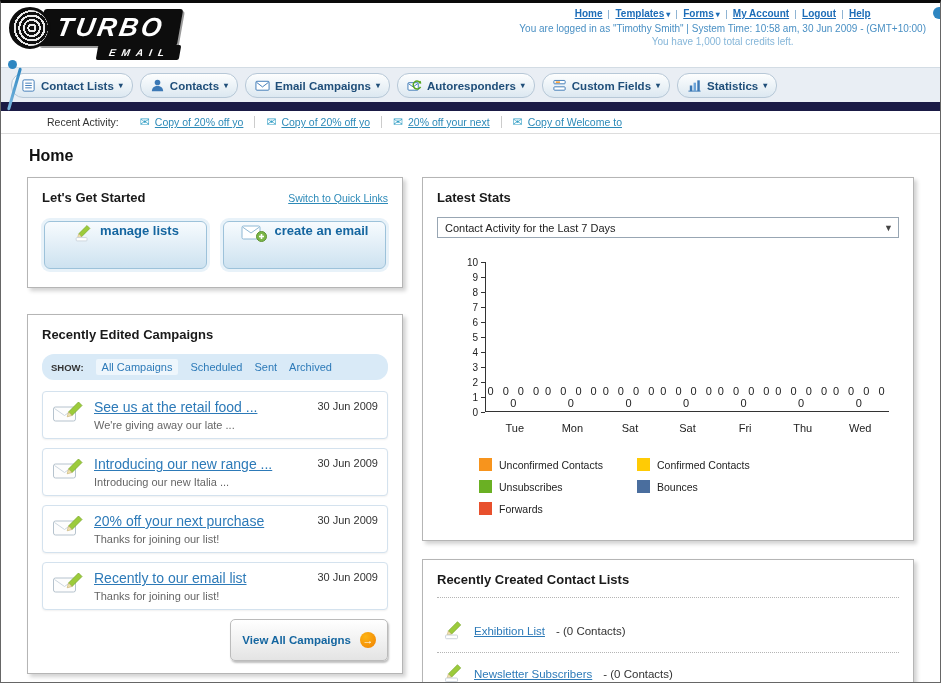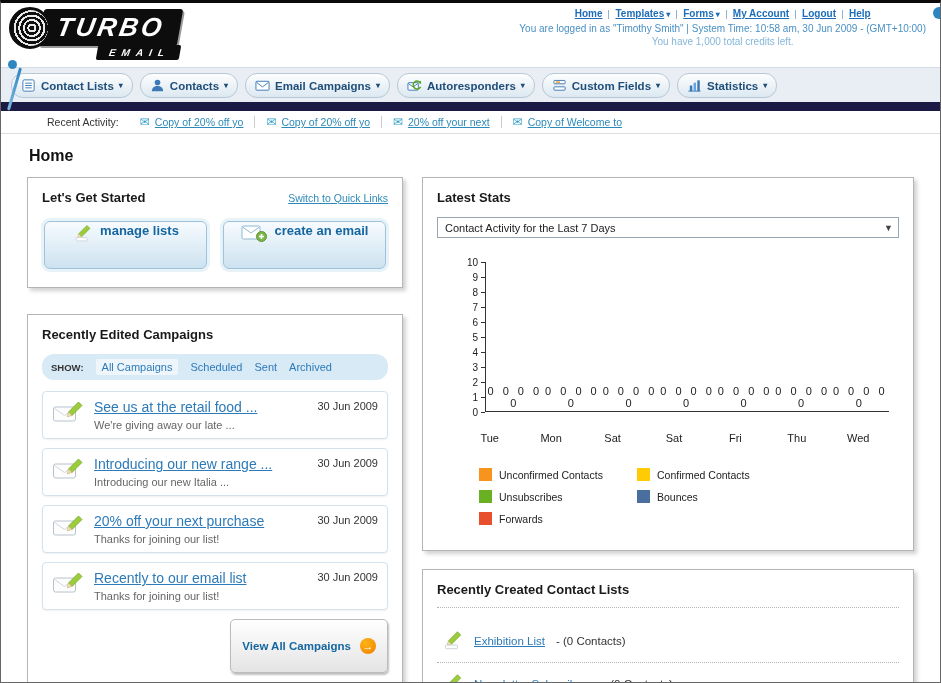--- a/index.html
+++ b/index.html
@@ -78,39 +78,39 @@
   .filter.active { background:#eef6fc; padding:2px 6px; border-radius:2px; }
   .campaign-item { border:1px solid #d4e2ee; border-radius:4px; padding:7px 9px; margin-bottom:9px;
     display:flex; gap:10px; align-items:flex-start; background:#fff; box-shadow:0 1px 2px rgba(0,0,0,0.06); cursor:pointer; }
   .ci-icon { flex:0 0 32px; }
   .ci-text { flex:1; min-width:0; }
   .ci-title { color:#2d7ab8; font-size:14px; text-decoration:underline; display:block; margin-bottom:4px; }
   .ci-sub { color:#666; font-size:11px; }
   .ci-date { font-size:11px; color:#333; white-space:nowrap; margin-top:1px; }
   .panel-footer { text-align:right; margin-top:6px; }
   .action-btn { background:linear-gradient(#ffffff,#e4e4e4); border:1px solid #bbb; border-radius:5px;
-    padding:18px 11px; font-weight:bold; color:#1566a0; font-size:11.5px; display:inline-flex; align-items:center;
+    padding:12px 11px; font-weight:bold; color:#1566a0; font-size:11.5px; display:inline-flex; align-items:center;
     gap:9px; cursor:pointer; box-shadow:1px 2px 2px rgba(0,0,0,0.25); font-family:inherit; }
   .orange-circle { width:16px; height:16px; border-radius:50%;
     background:radial-gradient(circle at 35% 30%, #fdb515, #f07f00); color:#fff; display:inline-flex;
     align-items:center; justify-content:center; font-size:11px; font-weight:bold; line-height:1; }
 
   
   .select-box { border:1px solid #98a6b3; height:21px; display:flex; align-items:center; justify-content:space-between;
     padding:0 5px 0 7px; font-size:11px; color:#222; margin-bottom:20px; cursor:pointer; background:#fff; }
   .sel-arrow { font-size:9px; color:#444; }
   .chart-area { padding:4px 10px 0 22px; }
   .chart-body { display:flex; }
   .y-axis { display:flex; flex-direction:column; justify-content:space-between; height:150px; width:26px; }
   .ytick { height:0; display:flex; align-items:center; justify-content:flex-end; gap:3px; font-size:10px; color:#222; }
   .ymark { width:4px; height:1px; background:#333; flex:0 0 auto; }
   .plot { flex:1; height:150px; border-left:1px solid #333; border-bottom:1px solid #333; position:relative; }
   .zeros-row { position:absolute; bottom:2px; left:0; right:0; display:flex; }
   .zero-cell { flex:1; text-align:center; font-size:11px; color:#222; letter-spacing:3px; }
-  .labels-wrap { display:flex; margin-top:20px;flex-direction:column; }
+  .labels-wrap { display:flex; margin-top:10px; }
   .y-spacer { width:27px; flex:0 0 auto; }
   .labels-row { flex:1; display:flex; }
   .xlab-cell { flex:1; text-align:center; font-size:11px; color:#222; }
   .legend { display:flex; flex-wrap:wrap; margin:24px 0 4px 42px; }
   .legend-item { width:158px; display:flex; gap:7px; font-size:10.5px; align-items:center; margin-bottom:9px; color:#222; }
   .swatch { width:13px; height:13px; flex:0 0 auto; }
 
   
   .cl-sep { border-bottom:1px dotted #b5b5b5; }
   .cl-item { display:flex; align-items:center; gap:11px; padding:9px 4px; border-bottom:1px dotted #b5b5b5; font-size:11.5px; }

